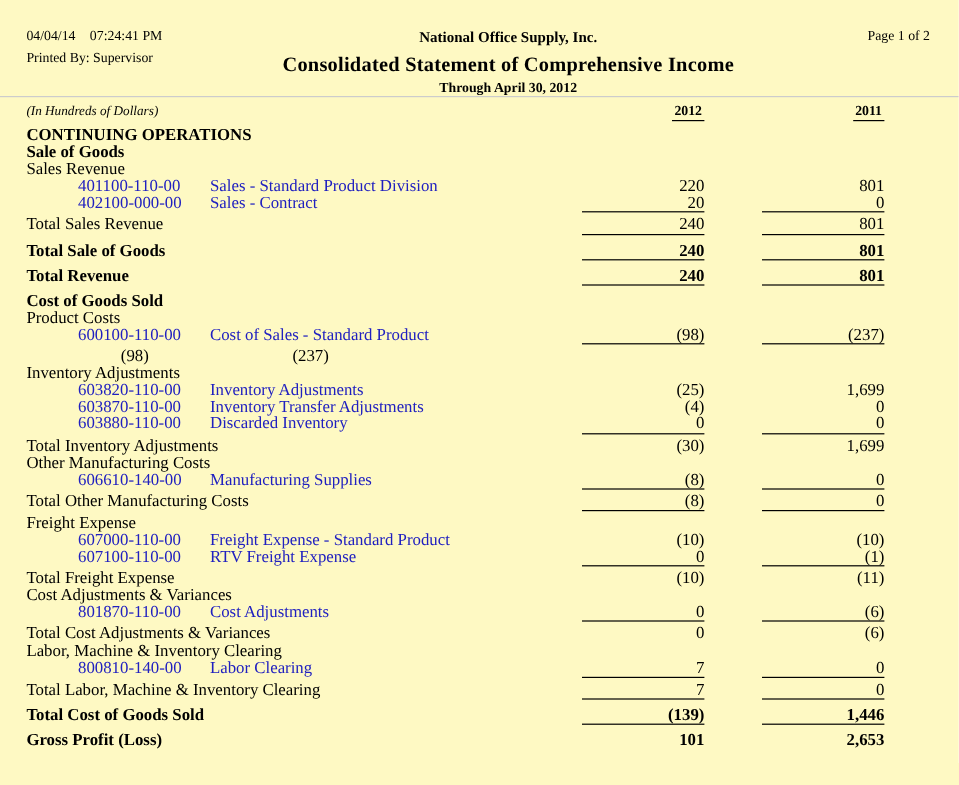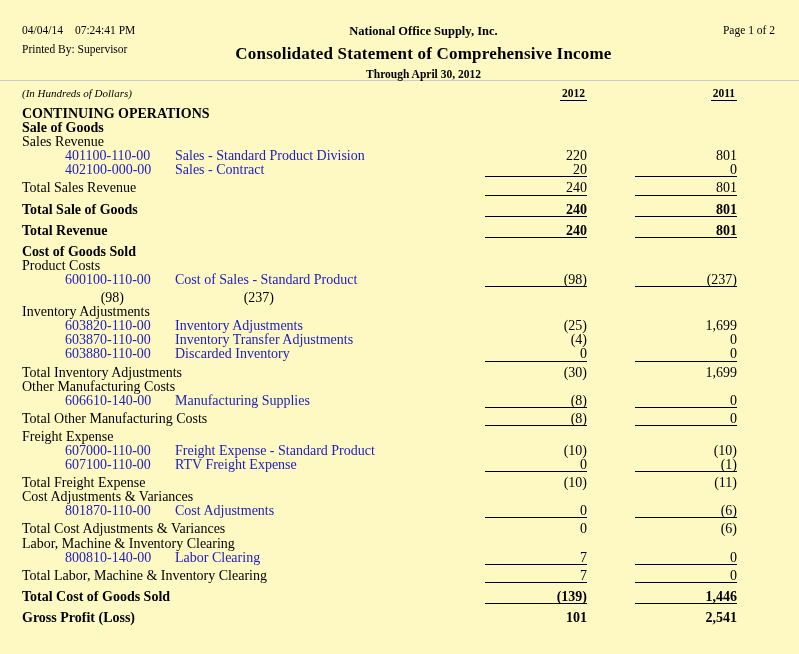--- a/index.html
+++ b/index.html
@@ -383,17 +383,17 @@
     <div class="v v2">1,446</div>
   </div>
 
   <div class="row bold gap">
     <div class="left">
 
       <span class="lbl">Gross Profit (Loss)</span>
     </div>
     <div class="v v1">101</div>
     <div class="spacer"></div>
-    <div class="v v2">2,541</div>
+    <div class="v v2">2,653</div>
   </div>
 </div>
 
 </div>
 
 </body></html>

